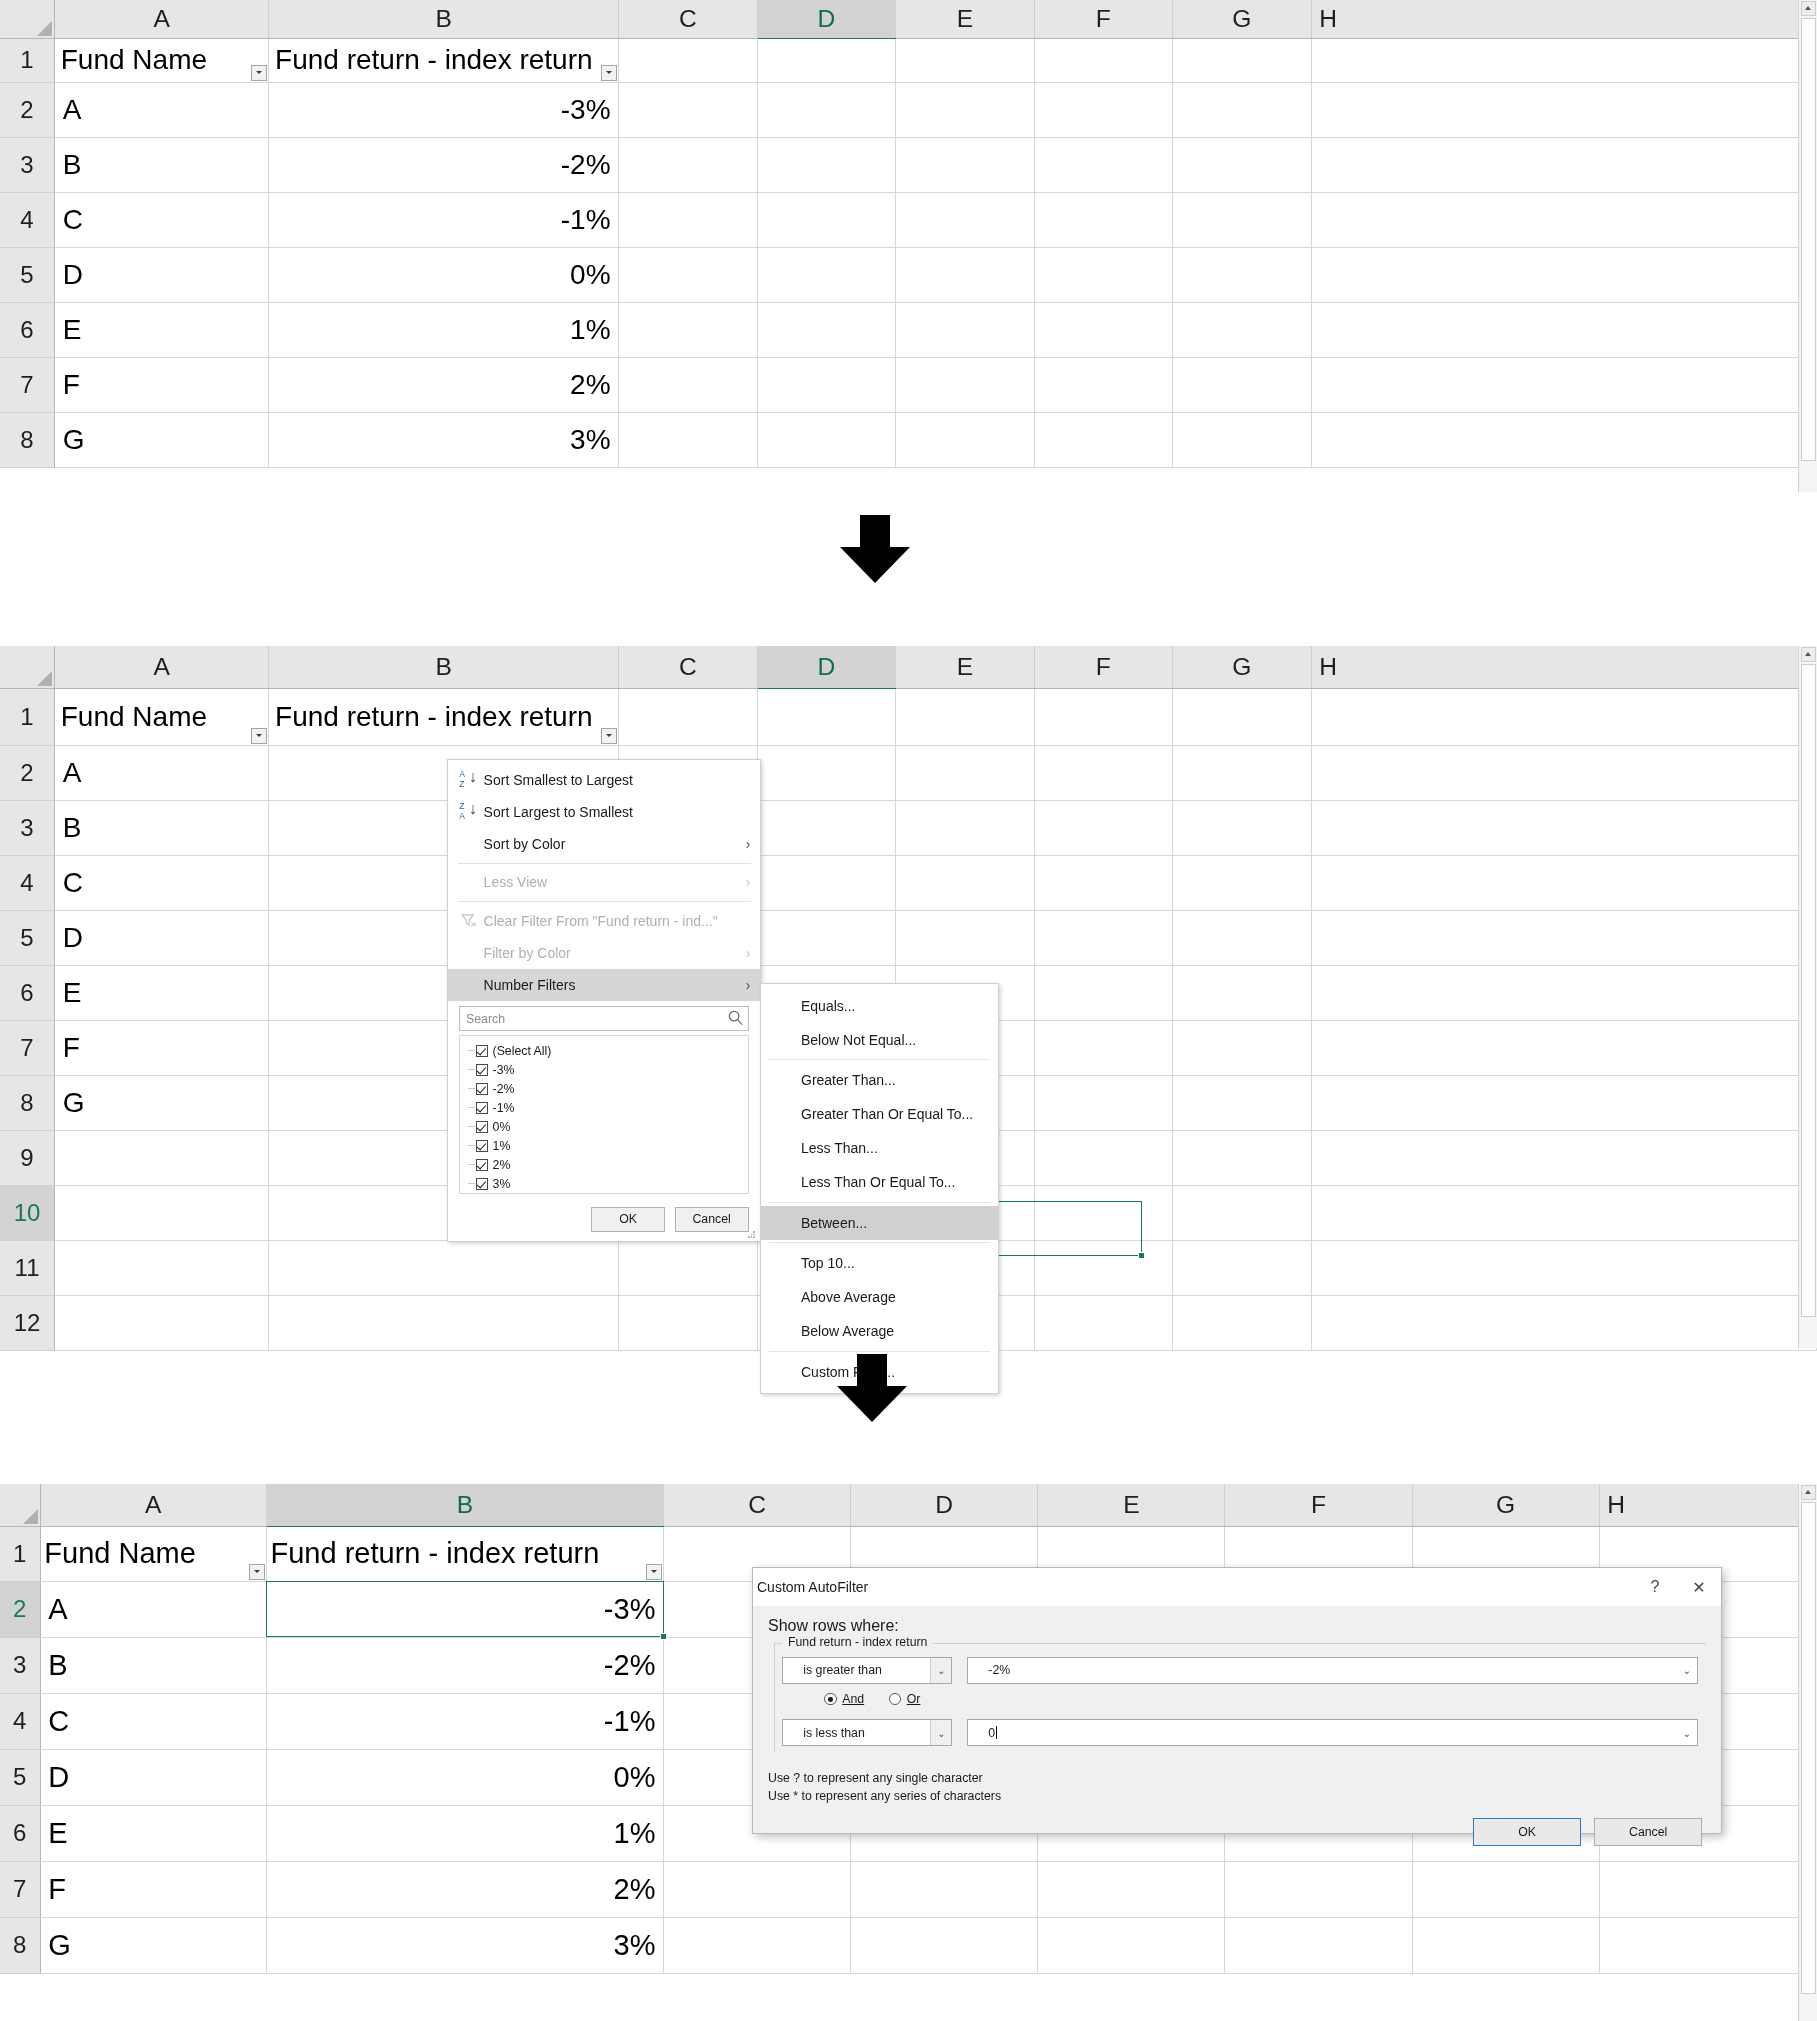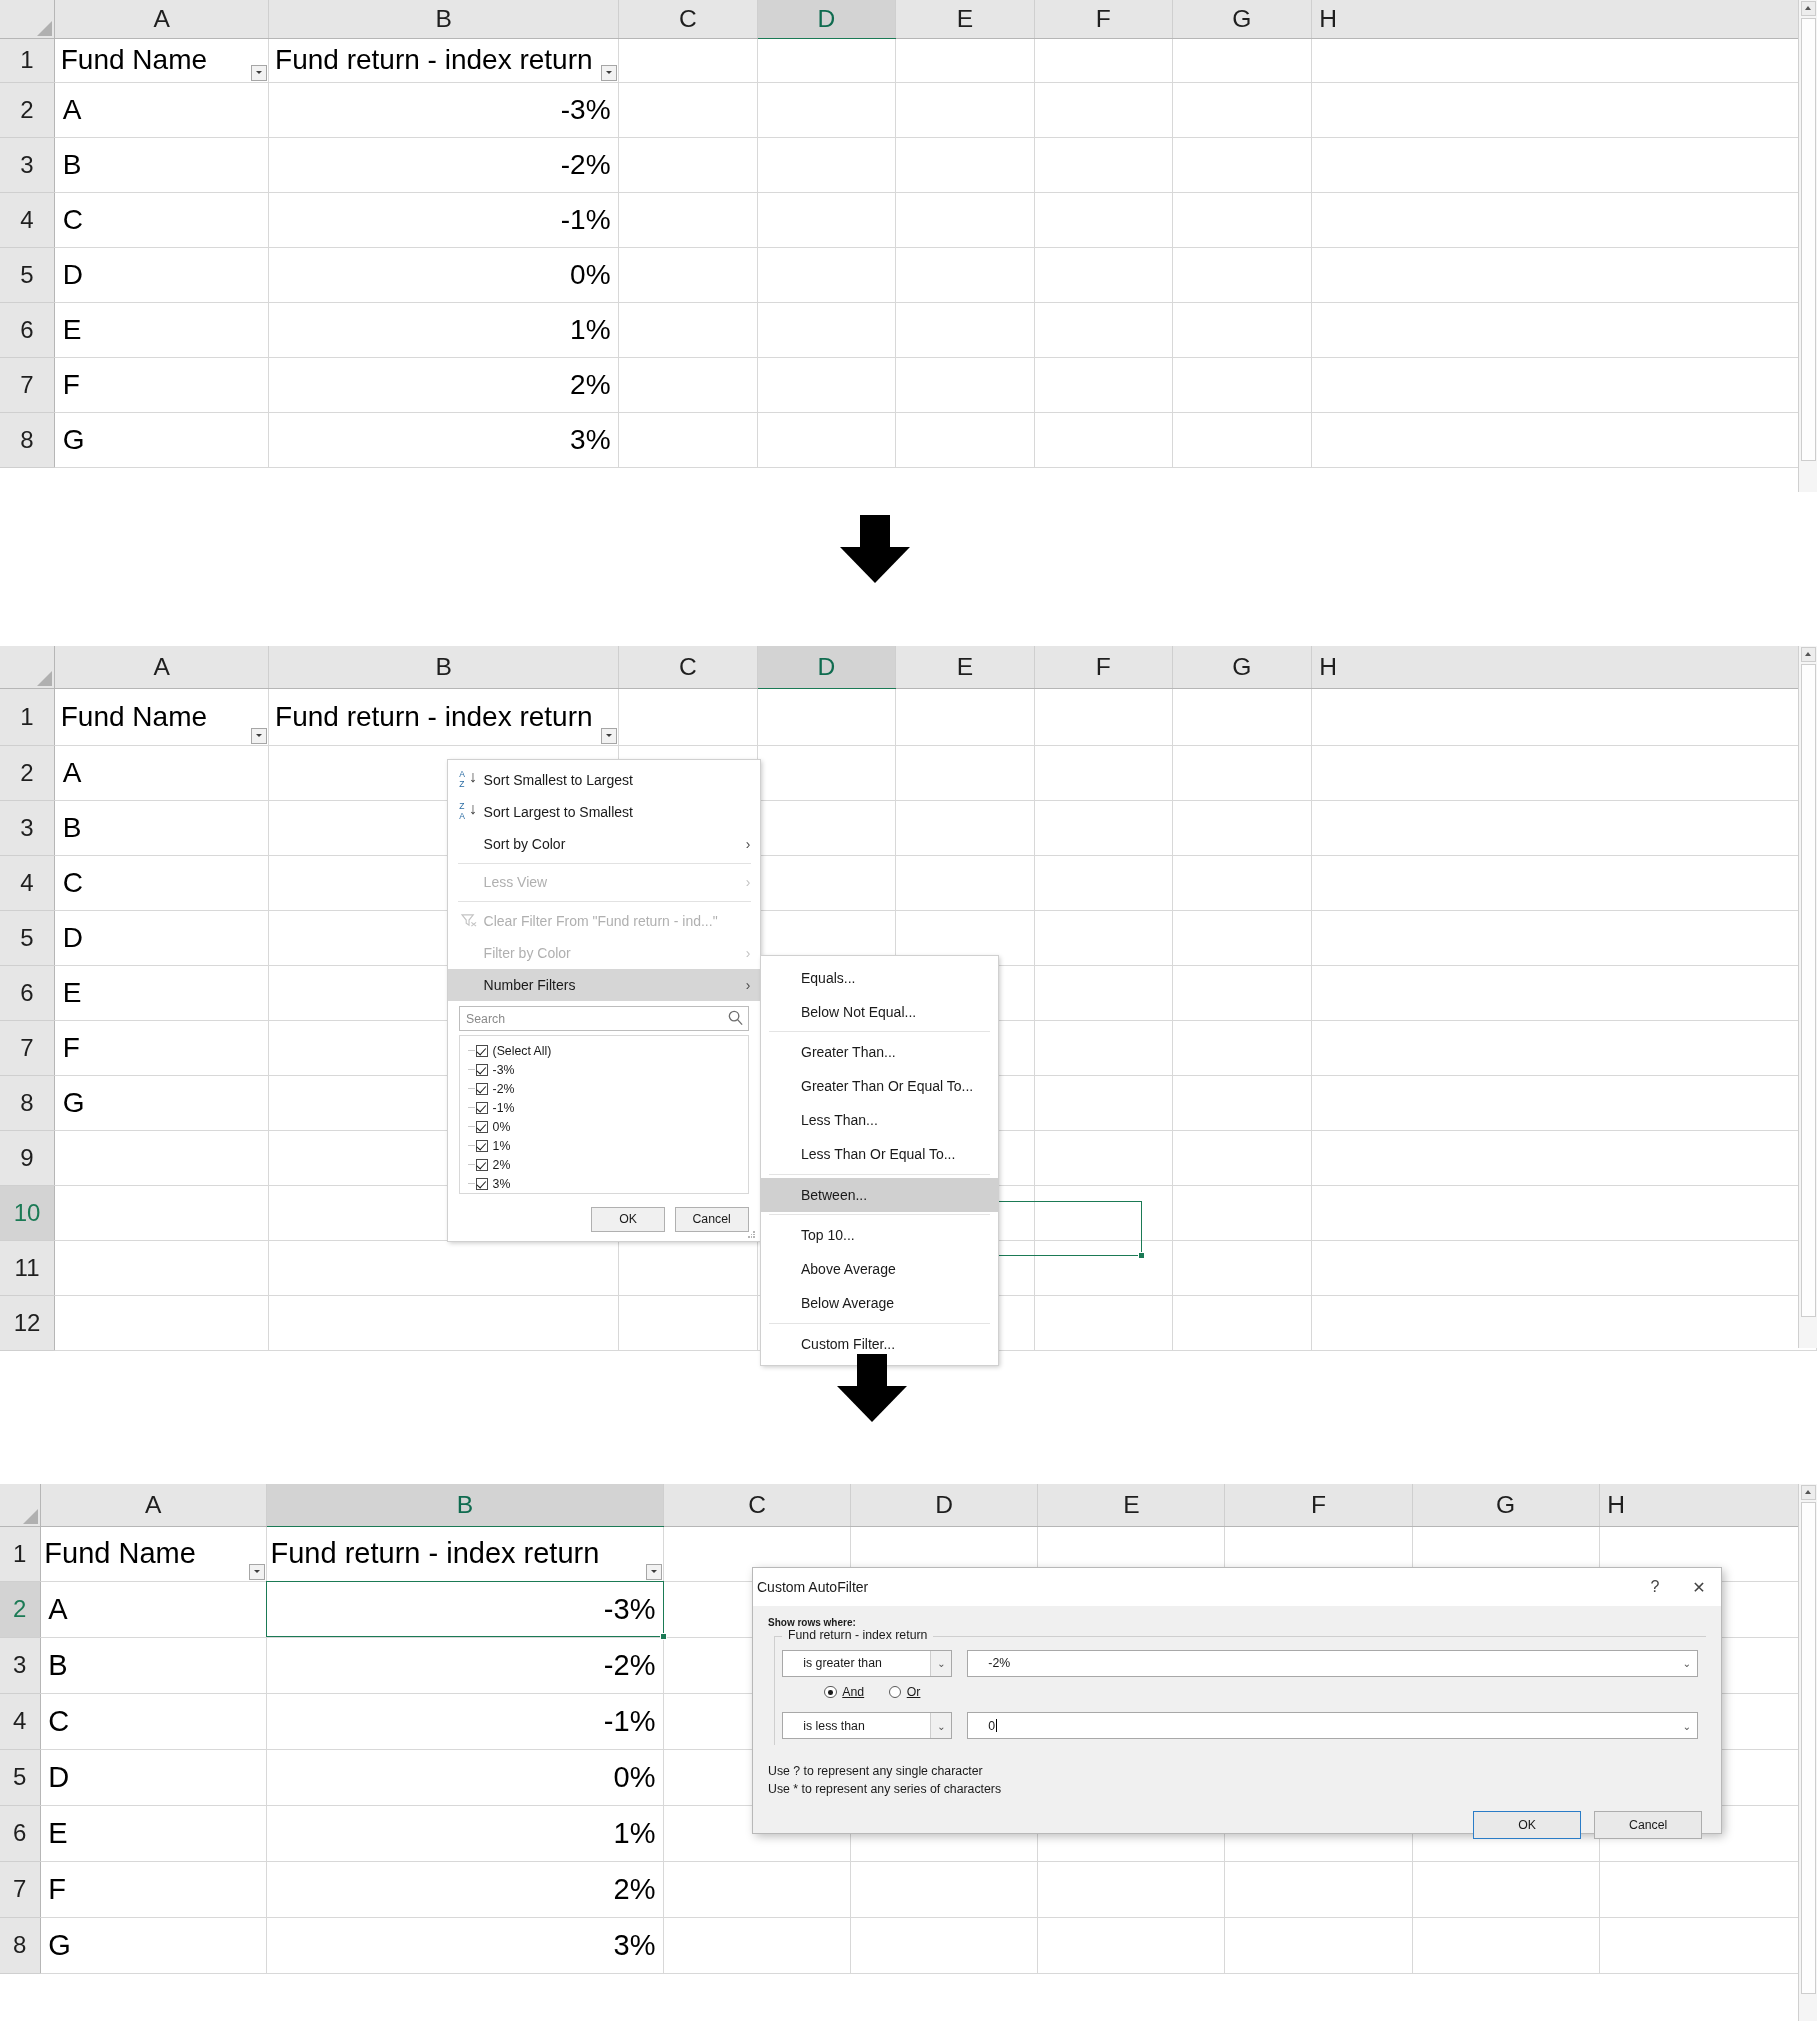--- a/index.html
+++ b/index.html
@@ -200,20 +200,21 @@
   }
 
   
   .submenu {
     position: absolute;
     background: #fff;
     border: 0.9px solid #d0d0d0;
     box-shadow: 1.9px 1.9px 4.7px rgba(0,0,0,.22);
     font-size: 14px; color: #1a1a1a;
     padding: 4.7px 0;
+    margin-top: 28px;
   }
   .sitem { height: 34px; display: flex; align-items: center; padding: 0 15px 0 40px; white-space: nowrap; }
   .sitem.hot { background: #d0d0d0; }
   .ssep { height: 0.9px; background: #e4e4e4; margin: 2.8px 7.6px; }
 
   
   .dlg {
     position: absolute;
     background: #f0f0f0;
     border: 0.9px solid #b8b8b8;
@@ -225,21 +226,21 @@
     display: flex; align-items: center;
     padding: 0 0 0 4px;
     font-size: 14px; color: #1a1a1a;
   }
   .dlg-title .t { flex: 1 1 auto; }
   .dlg-title .tb {
     width: 44px; height: 38px; display: flex; align-items: center; justify-content: center;
     color: #444; font-size: 16px;
   }
   .dlg-body { padding: 11.4px 15px 9.5px 15px; }
-  .srw { font-size: 10px; margin-bottom: 7.6px; font-weight: bold; }
+  .srw { font-size: 16px; margin-bottom: 7.6px; }
   .fieldset {
     border: 0.9px solid #cfcfcf; border-right: none; border-bottom: none;
     padding: 0 0 5.7px 0; margin: 0 0 0 5.7px; position: relative;
   }
   .fs-legend {
     position: absolute; top: -8.5px; left: 7.6px; background: #f0f0f0;
     padding: 0 5.7px; font-size: 12.3px;
   }
   .fsrow { display: flex; align-items: center; padding: 0 7.6px; margin-top: 13.2px; }
   .combo {

